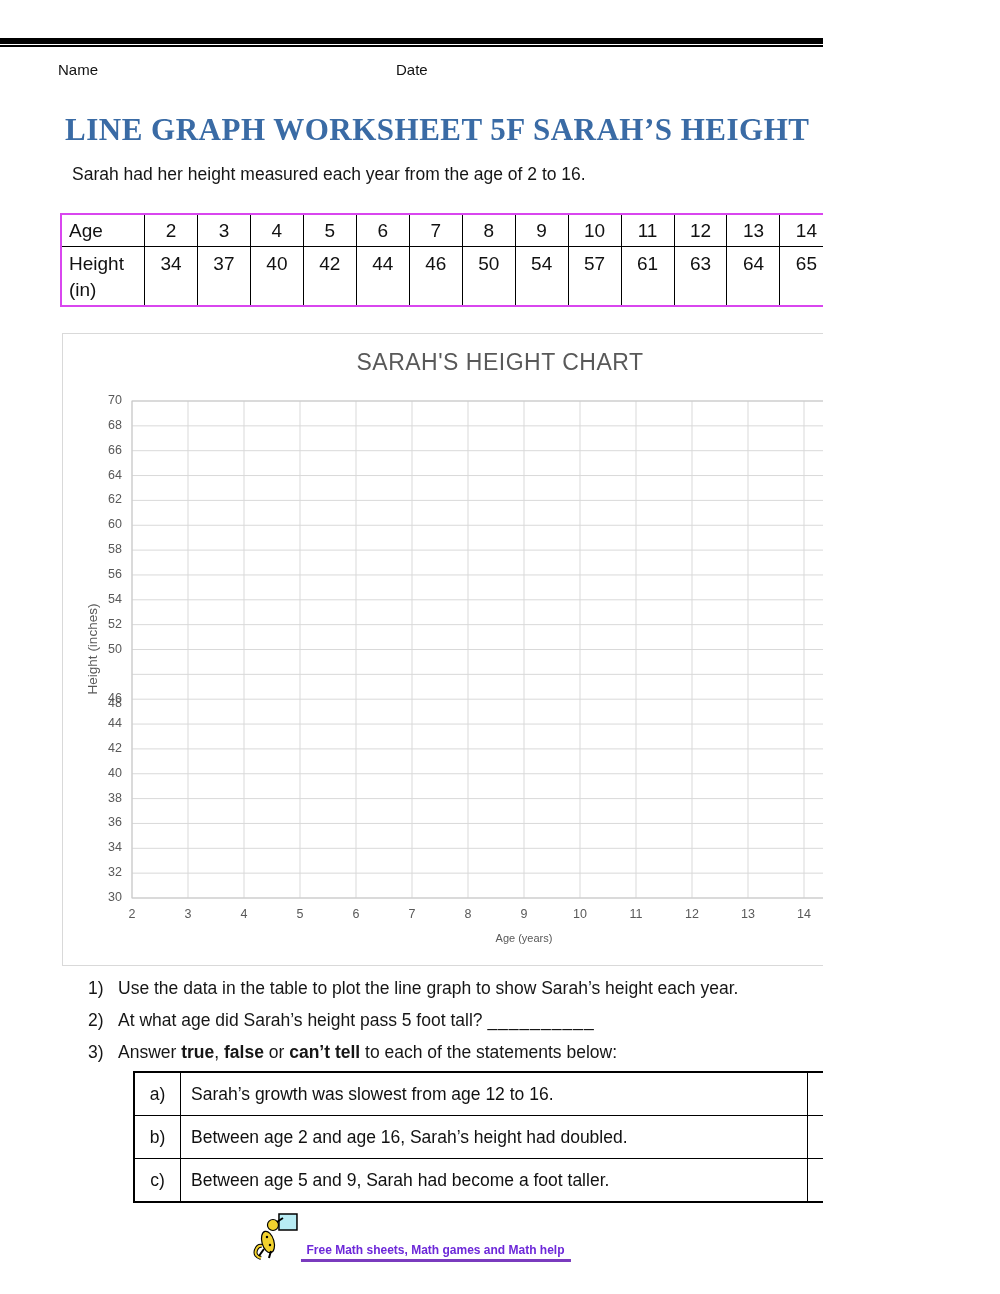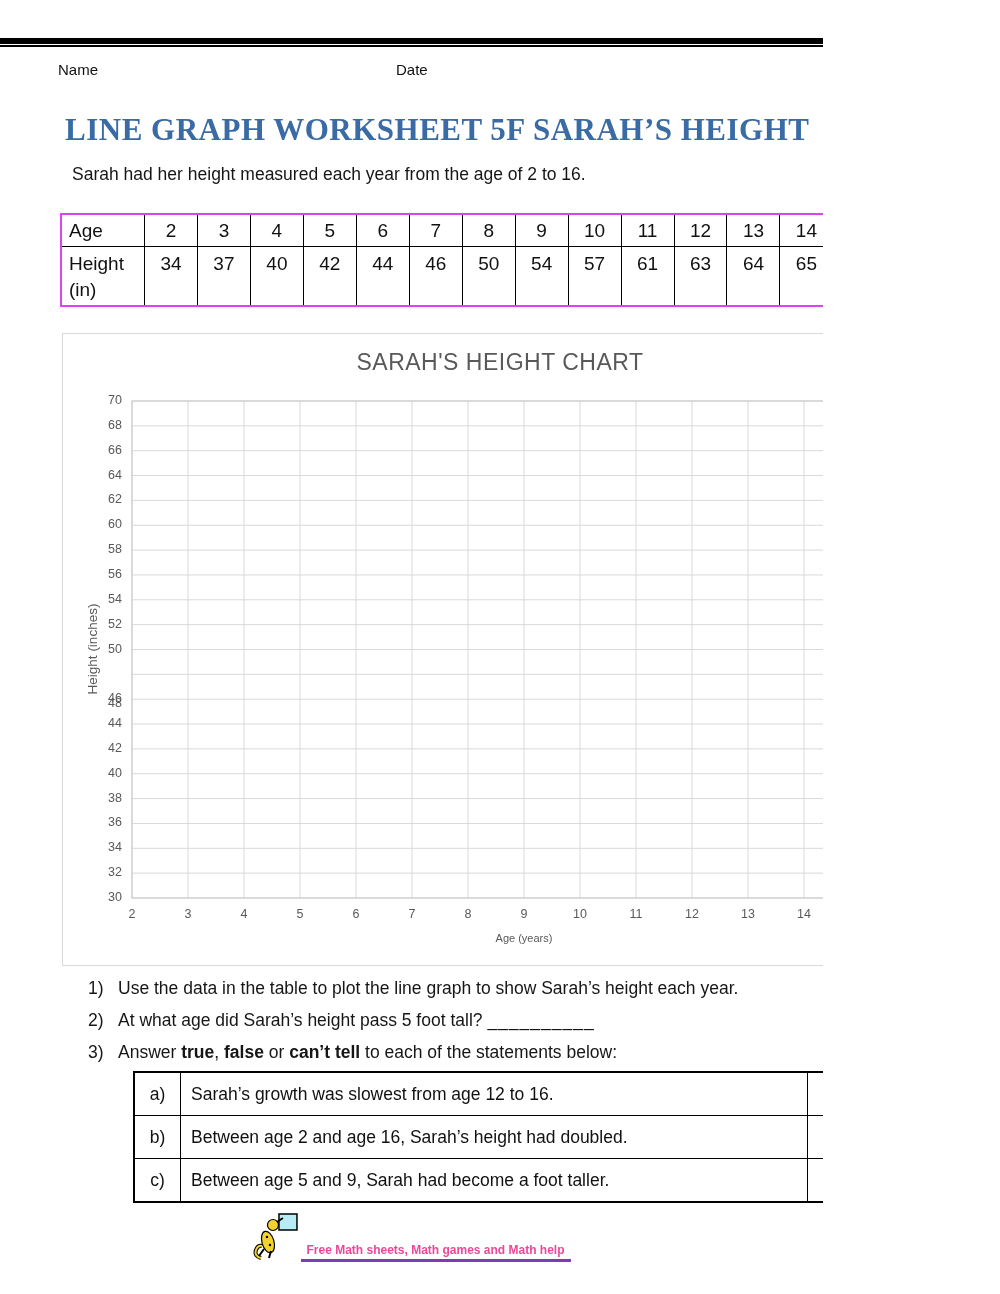--- a/index.html
+++ b/index.html
@@ -52,21 +52,21 @@
   .stmt-table{position:absolute;left:133px;top:1071px;width:807px;
               border-collapse:collapse;table-layout:fixed;border:2px solid #000;}
   .stmt-table td{border:1px solid #000;font-size:17.5px;height:42px;padding:0;}
   .stmt-table td.lbl{width:45px;text-align:center;}
   .stmt-table td.txt{padding-left:10px;}
   .stmt-table td.ans{width:130px;}
 
   .footer{position:absolute;left:50%;top:1212px;transform:translateX(-50%);
           display:flex;align-items:flex-end;}
   .footer-texts{display:flex;flex-direction:column;}
-  .tagline{font-size:12px;font-weight:bold;color:#ec4899;padding:0 6px 2px 6px;
+  .tagline{font-size:12px;font-weight:bold;color:#6d28d9;padding:0 6px 2px 6px;
            border-bottom:3px solid var(--underline-purple,#7a3bbe);}
   .wordmark{font-size:24px;font-weight:bold;color:#161616;letter-spacing:1.5px;
             line-height:1.05;padding-top:1px;font-family:"Liberation Sans",sans-serif;}
   .wordmark::first-letter{font-size:31px;}
 </style>
 </head>
 <body>
 
 <div class="page">
 

